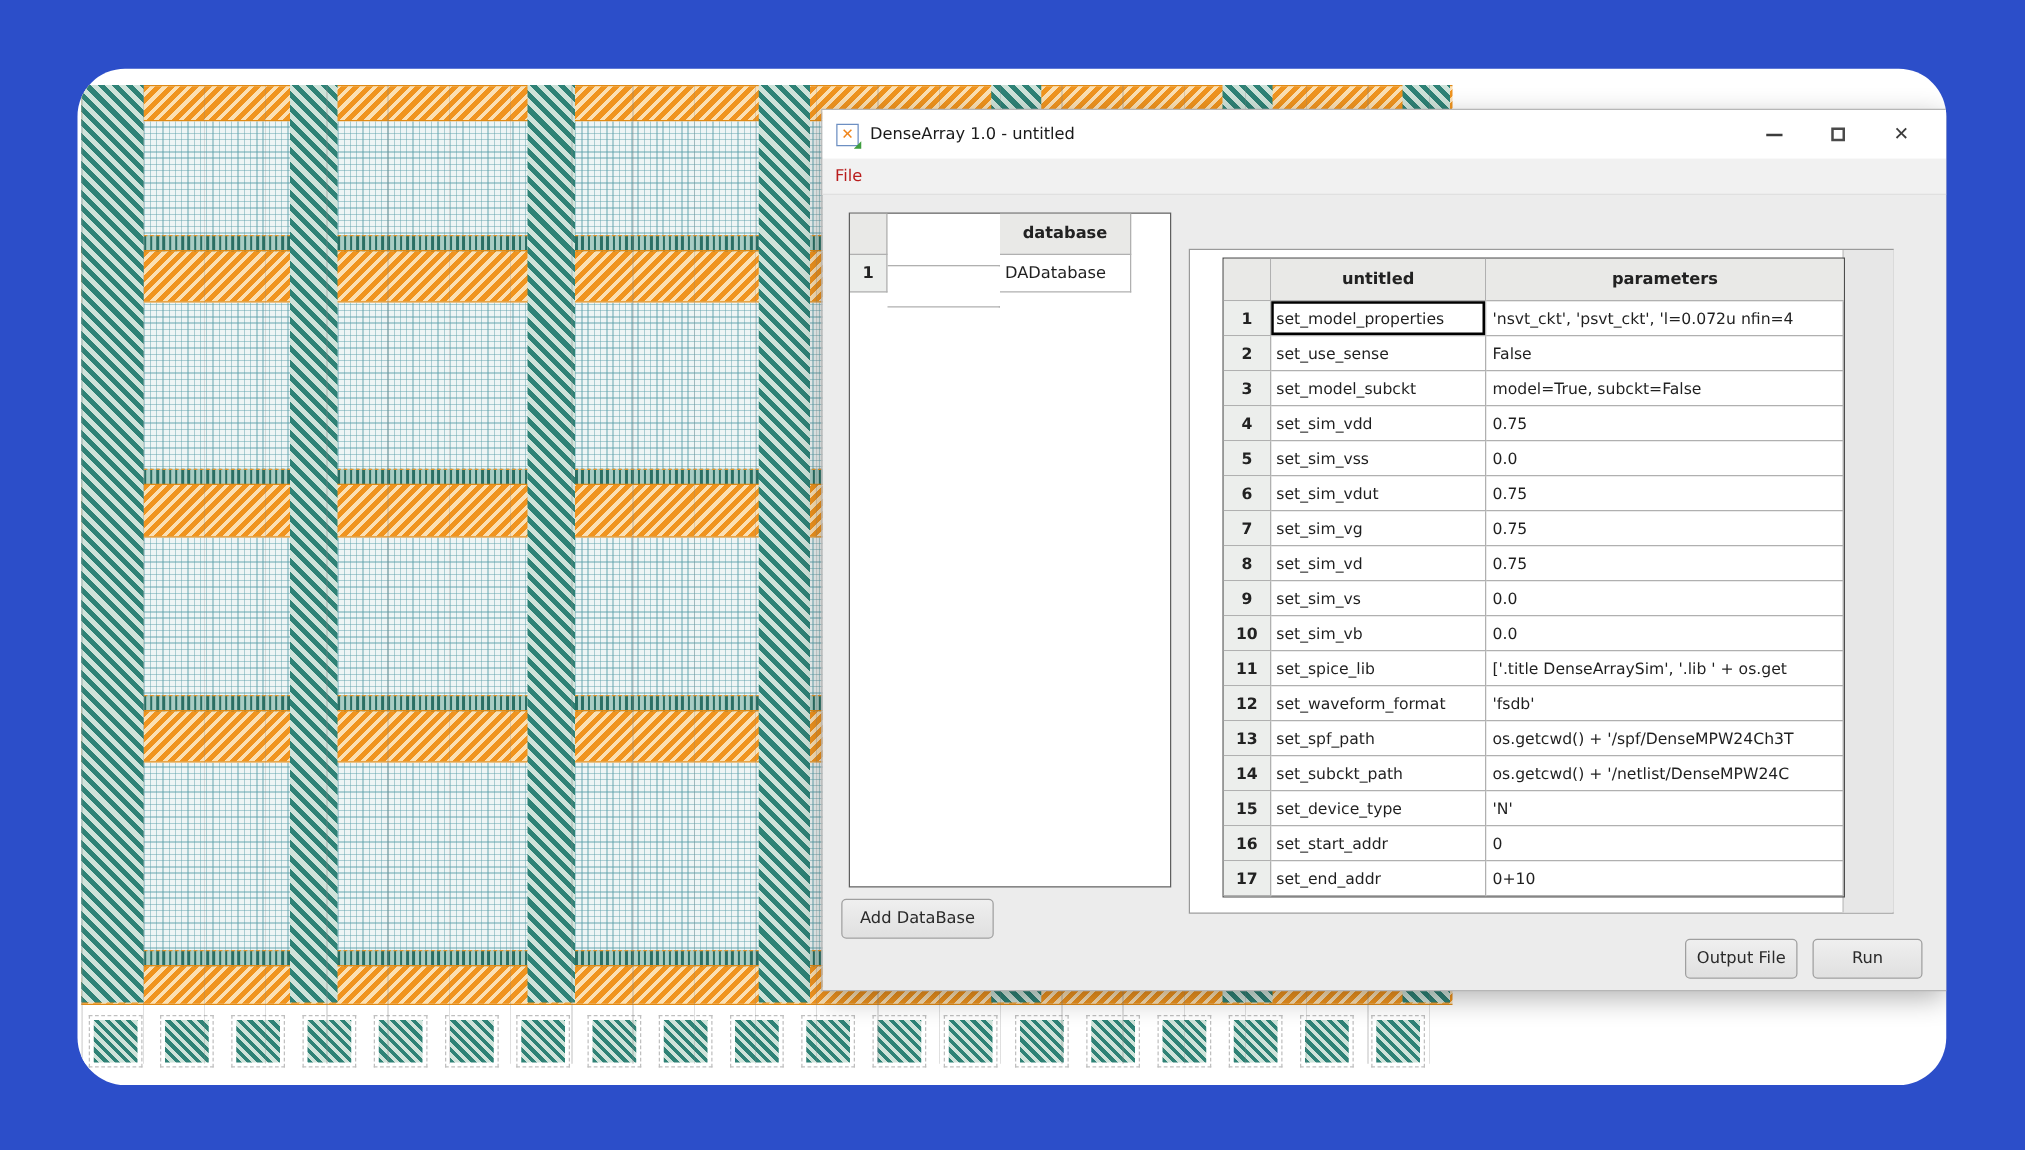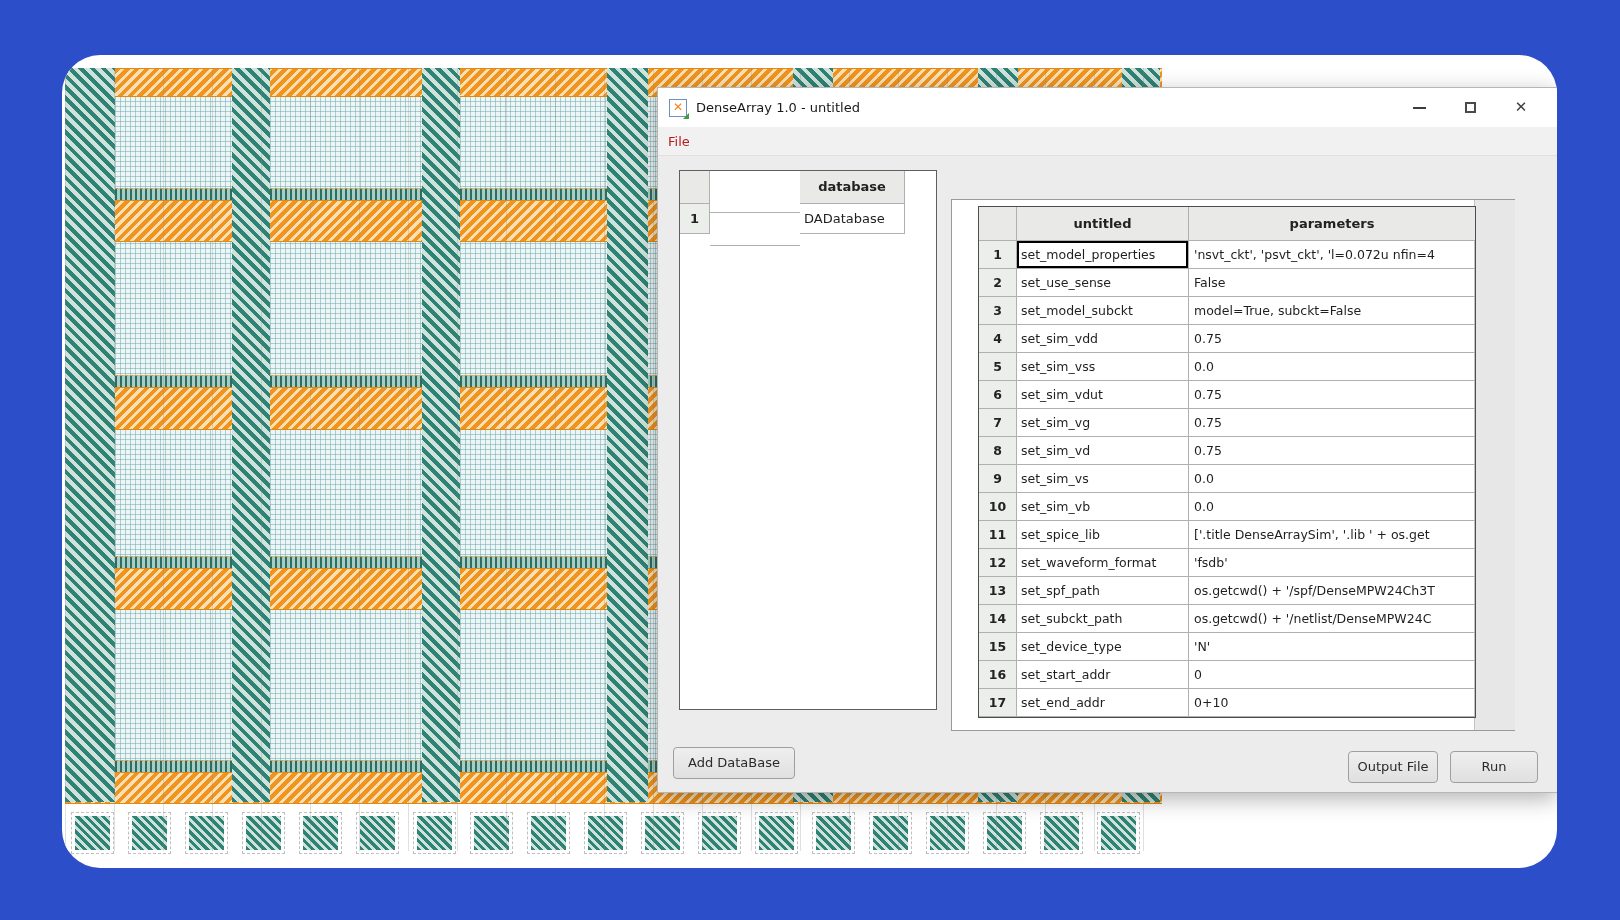--- a/index.html
+++ b/index.html
@@ -104,21 +104,21 @@
   .f-par{width:286px;padding-left:5px;border-right:none;}
   .fn-hdr-row .f-fn,.fn-hdr-row .f-par{padding-left:0;}
   .fn-row .f-idx{padding-left:0;}
   .sel{box-shadow:inset 0 0 0 2px #000;}
   
   .btn{
     position:absolute;height:32px;box-sizing:border-box;
     background:linear-gradient(#efefef,#e0e0e0);border:1px solid #9f9f9f;border-radius:4px;
     font-size:13px;color:#2a2a2a;text-align:center;line-height:30px;cursor:default;
   }
-  .btn-add{left:15px;top:659px;width:122px;}
+  .btn-add{left:15px;top:631px;width:122px;}
   .btn-out{left:690px;top:663px;width:90px;}
   .btn-run{left:792px;top:663px;width:88px;}
 </style>
 </head>
 <body>
 
 <div class="card">
 
   <div class="chip-layout" id="chip">
     <div class="chip-overlay"></div>

